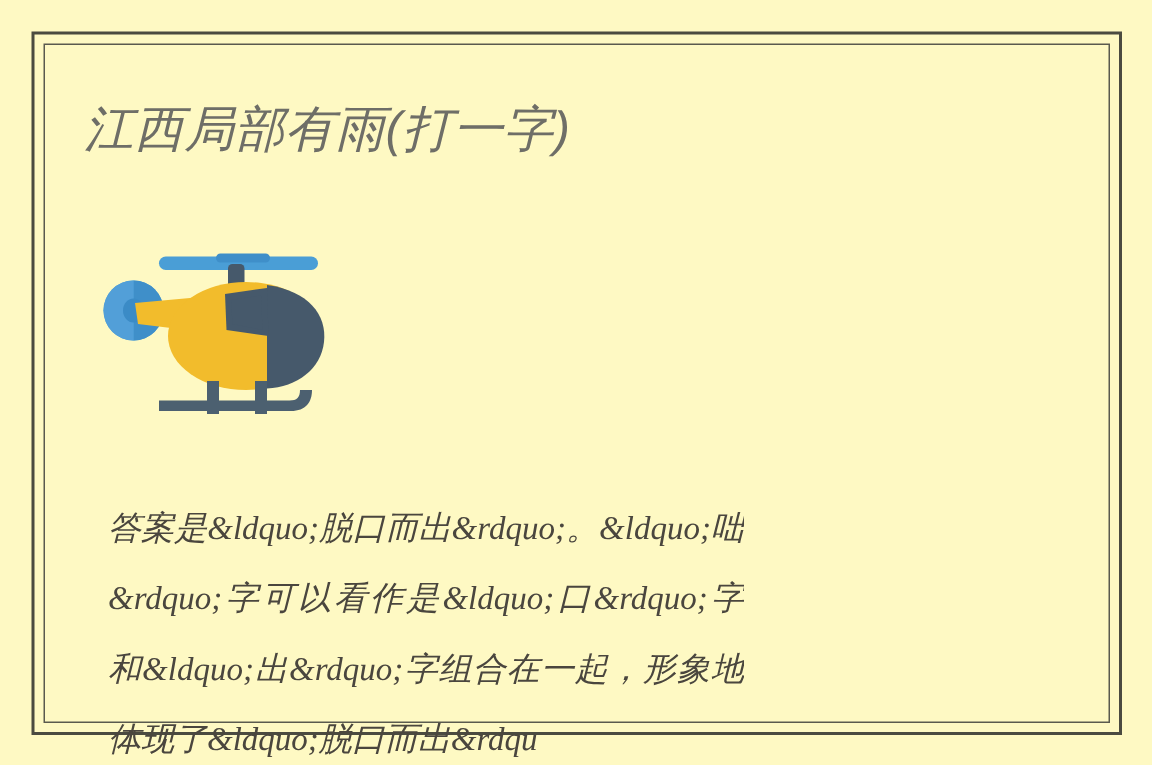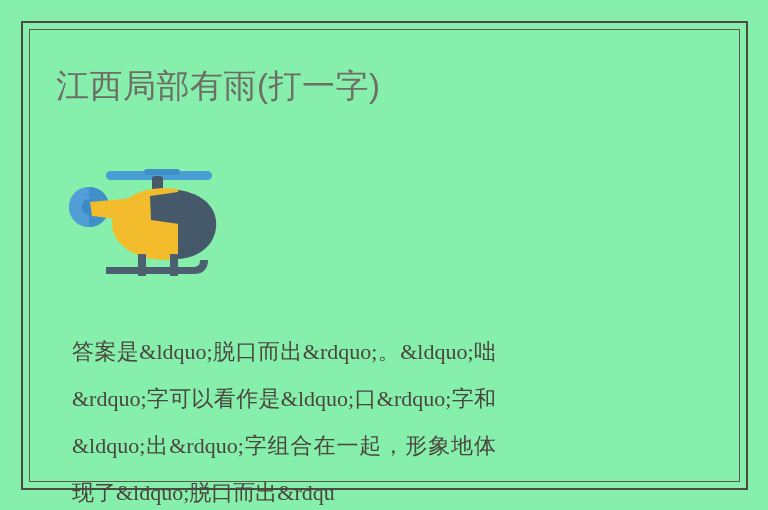--- a/index.html
+++ b/index.html
@@ -11,21 +11,22 @@
     height: 510px;
     background: #fdfdf4;
     font-family: "Liberation Sans", sans-serif;
     overflow: hidden;
   }
 
   #page {
     position: relative;
     width: 768px;
     height: 510px;
-    background: #86efac;
+    background: #fef9c3;
+    font-style: italic;
   }
 
   
   .frame-outer {
     position: absolute;
     left: 21px;
     top: 21px;
     width: 727px;
     height: 469px;
     border: 2px solid #4b4b40;

